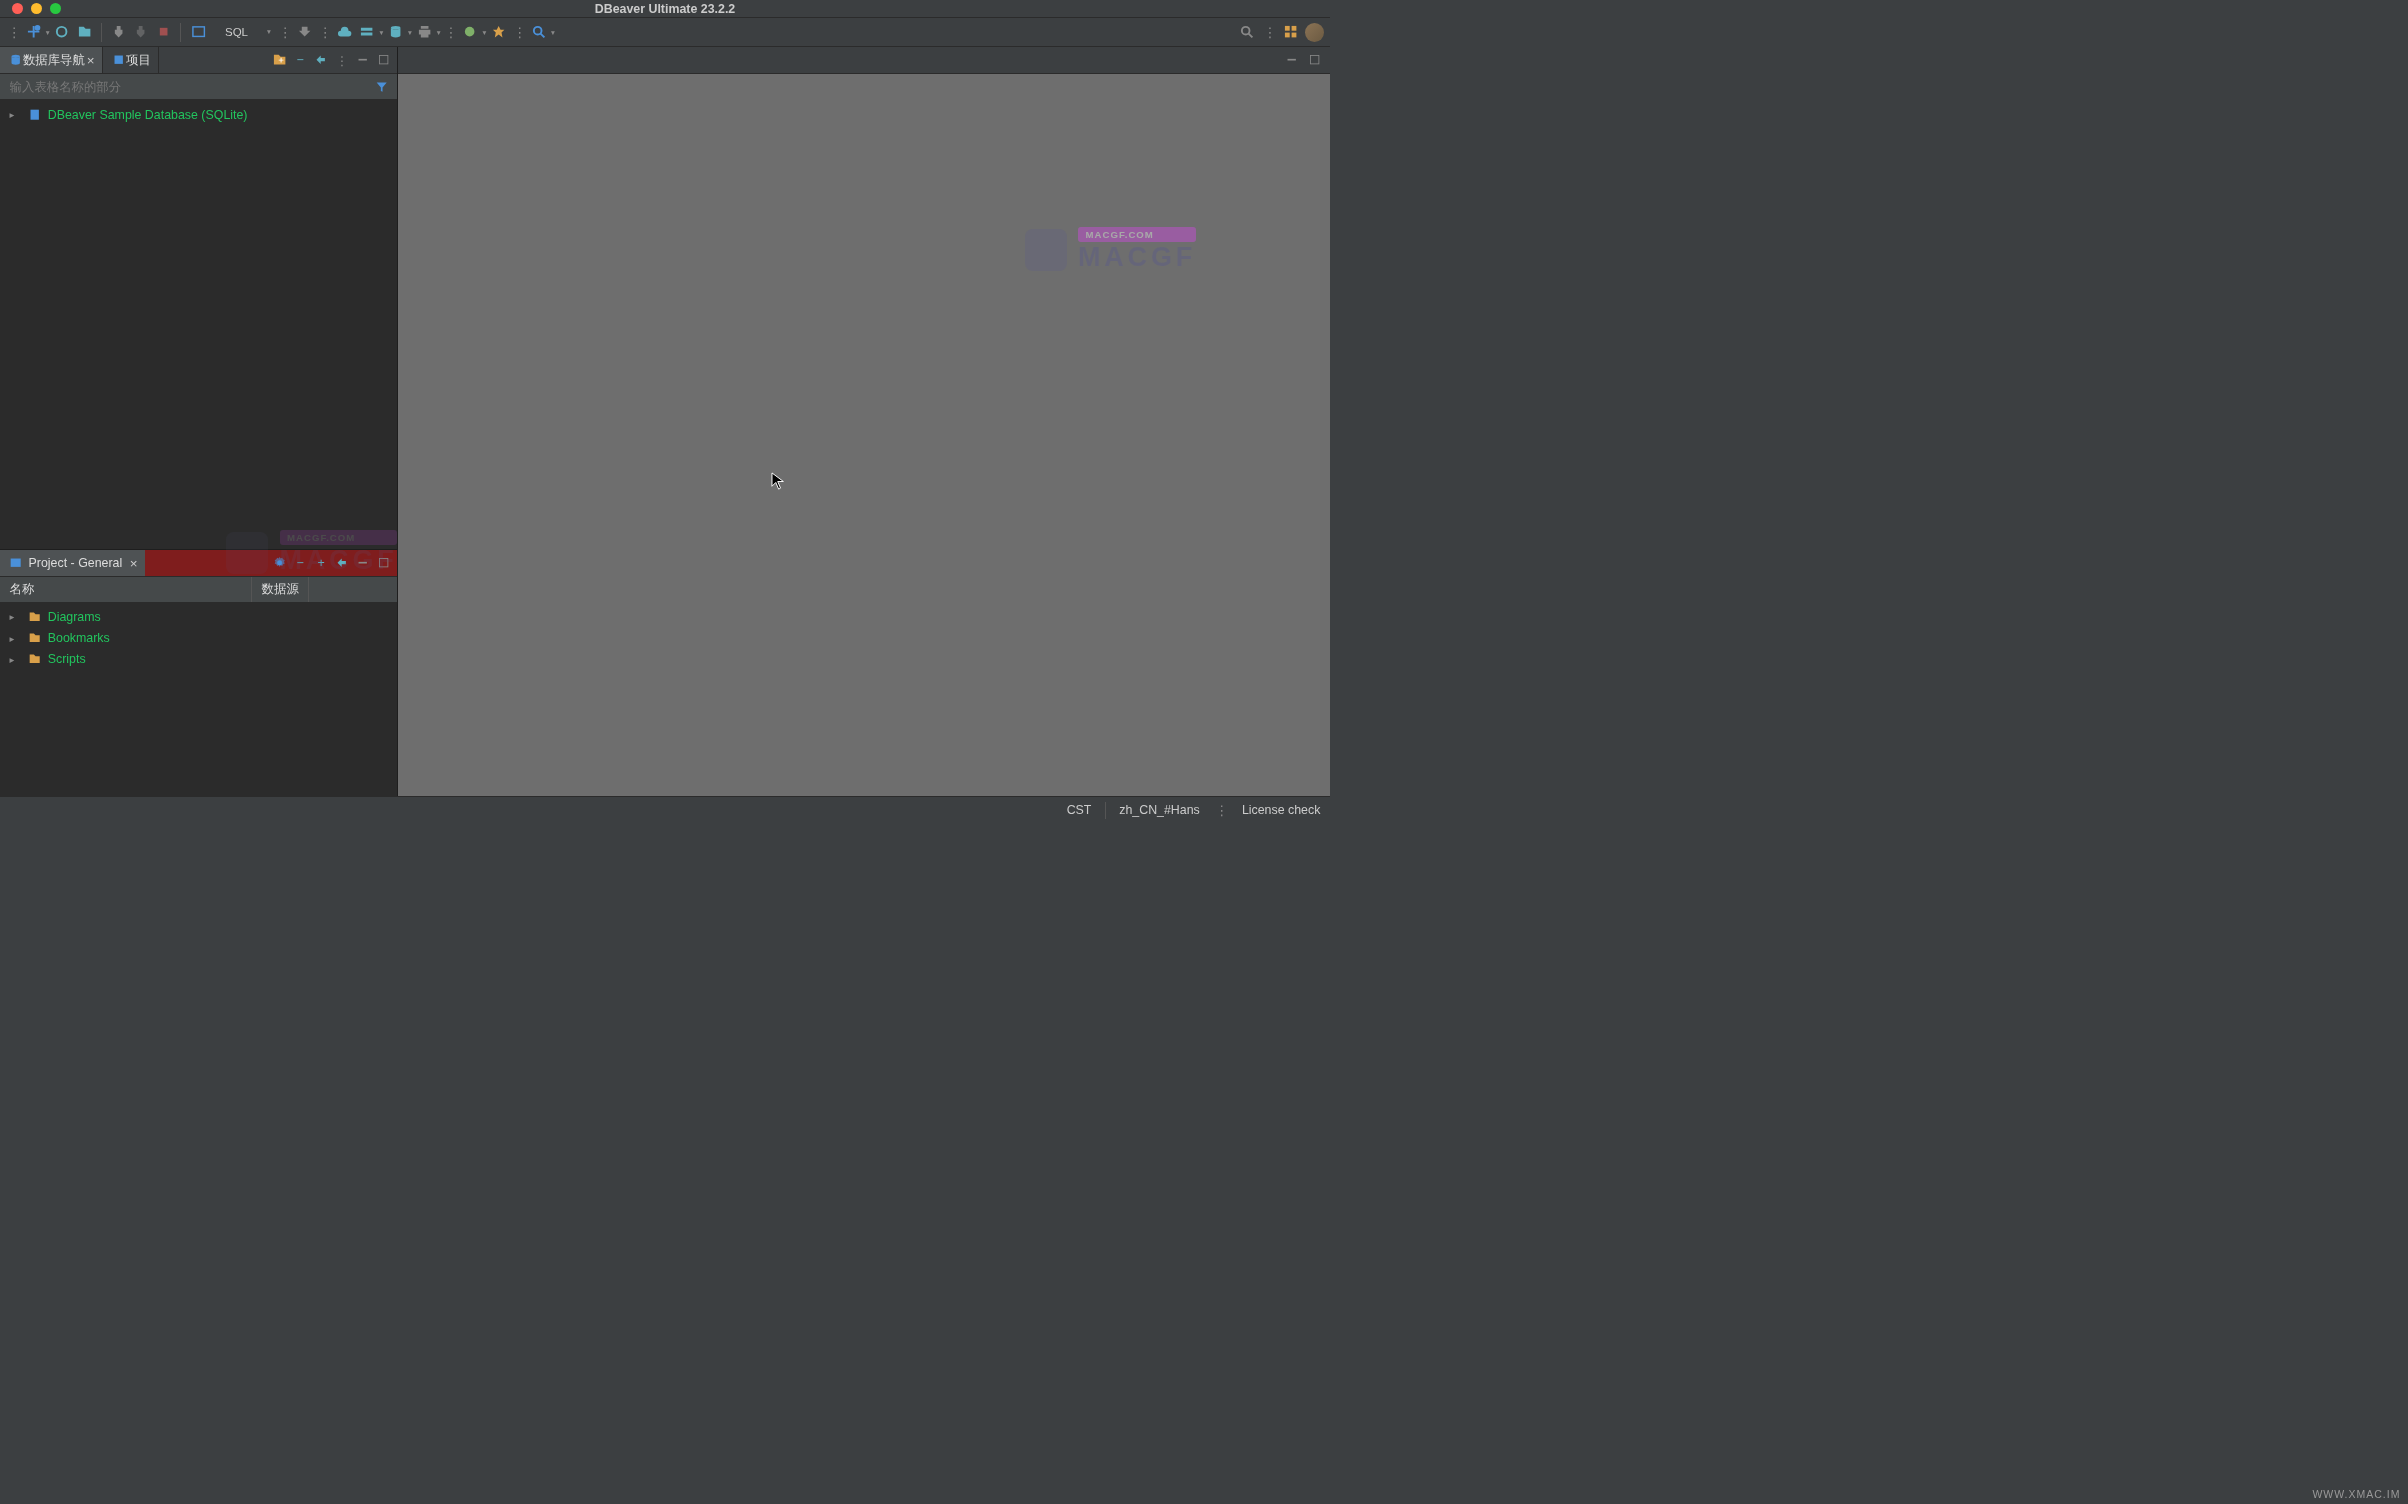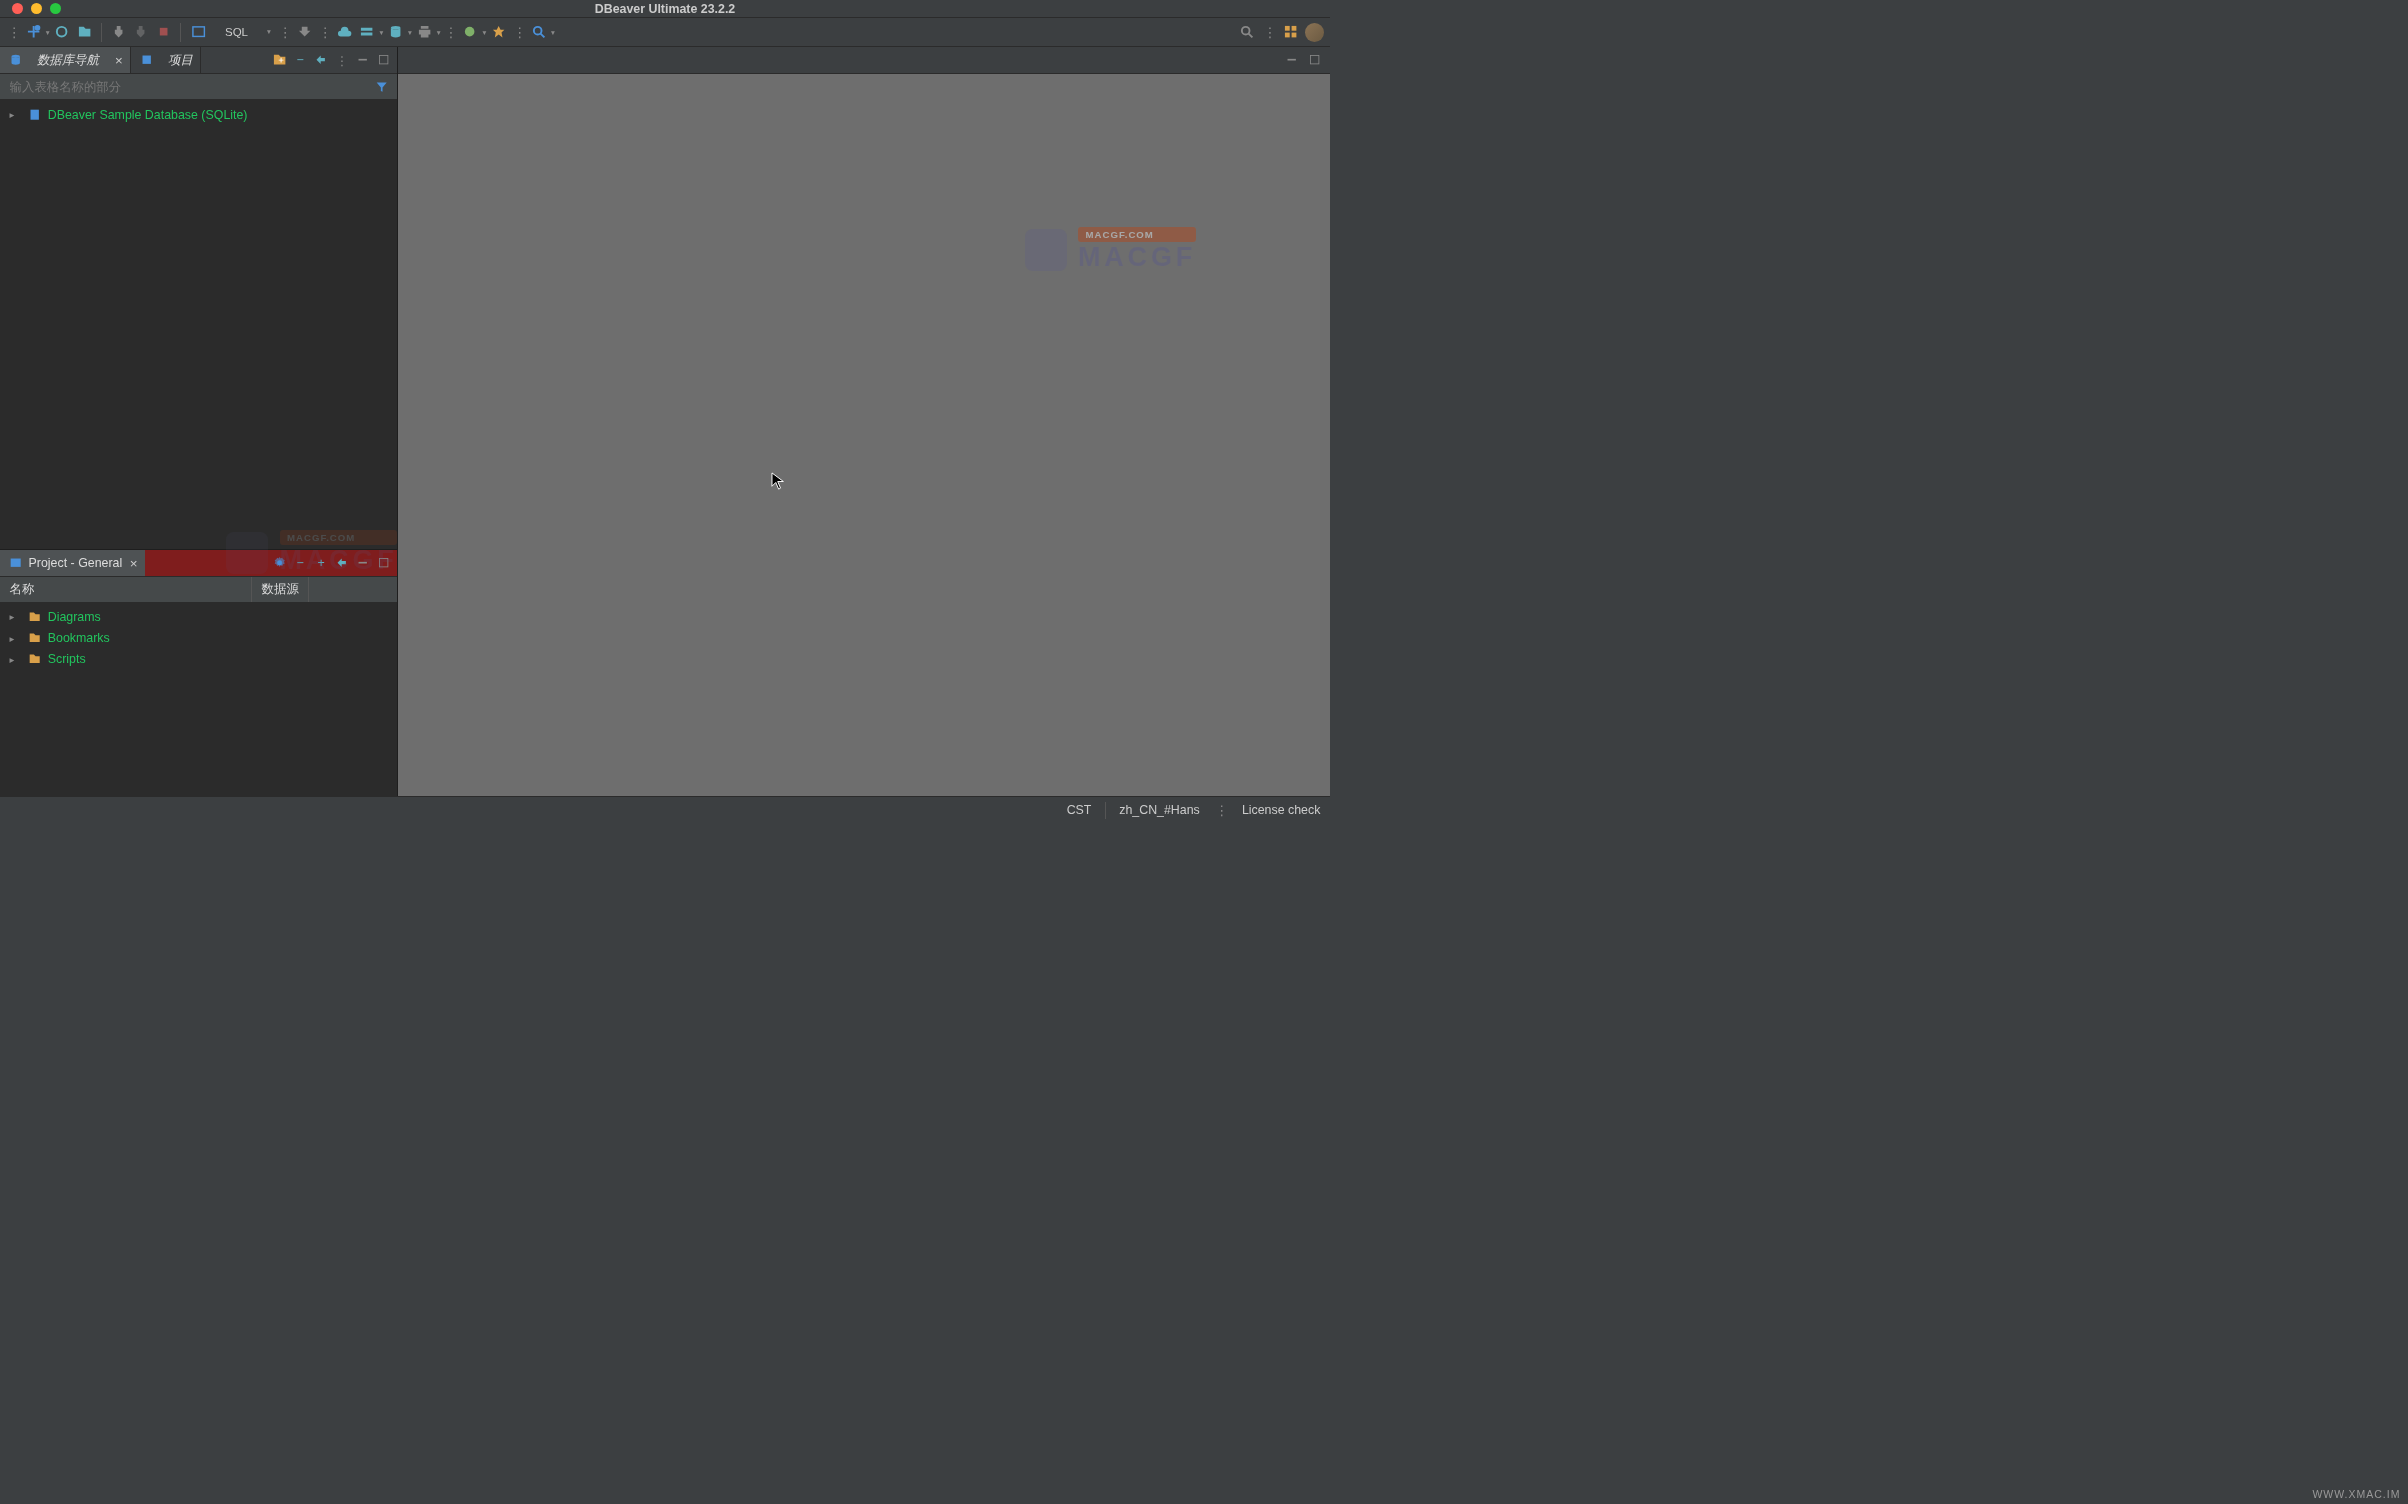--- a/index.html
+++ b/index.html
@@ -130,25 +130,24 @@
       display: flex;
       align-items: center;
       background: #3c3f41;
       border-bottom: 1px solid #2b2b2b;
     }
     .tab {
       display: flex;
       align-items: center;
       padding: 0 7.6px;
       height: 100%;
-      gap: 14px;
+      gap: 0;
       cursor: pointer;
       background: #515658;
       border-right: 1px solid #2b2b2b;
-      font-style: italic;
     }
     .tab.active {
       background: #4e5254;
     }
     .tab.inactive {
       background: #3c3f41;
     }
     .tab-icon {
       width: 15.3px;
       height: 15.3px;
@@ -312,21 +311,21 @@
       gap: 11.5px;
     }
     .watermark-logo {
       width: 42px;
       height: 42px;
       background: #5a5a8a;
       border-radius: 7.6px;
       opacity: 0.6;
     }
     .watermark-badge {
-      background: #c2410c;
+      background: #d946ef;
       color: #fff;
       font-size: 9.6px;
       padding: 1.9px 7.6px;
       border-radius: 2.9px;
       letter-spacing: 1px;
     }
     .watermark1 { top: 153px; right: 134px; }
     .watermark2 { bottom: 220px; left: -172px; opacity: 0.15; }
     
     

